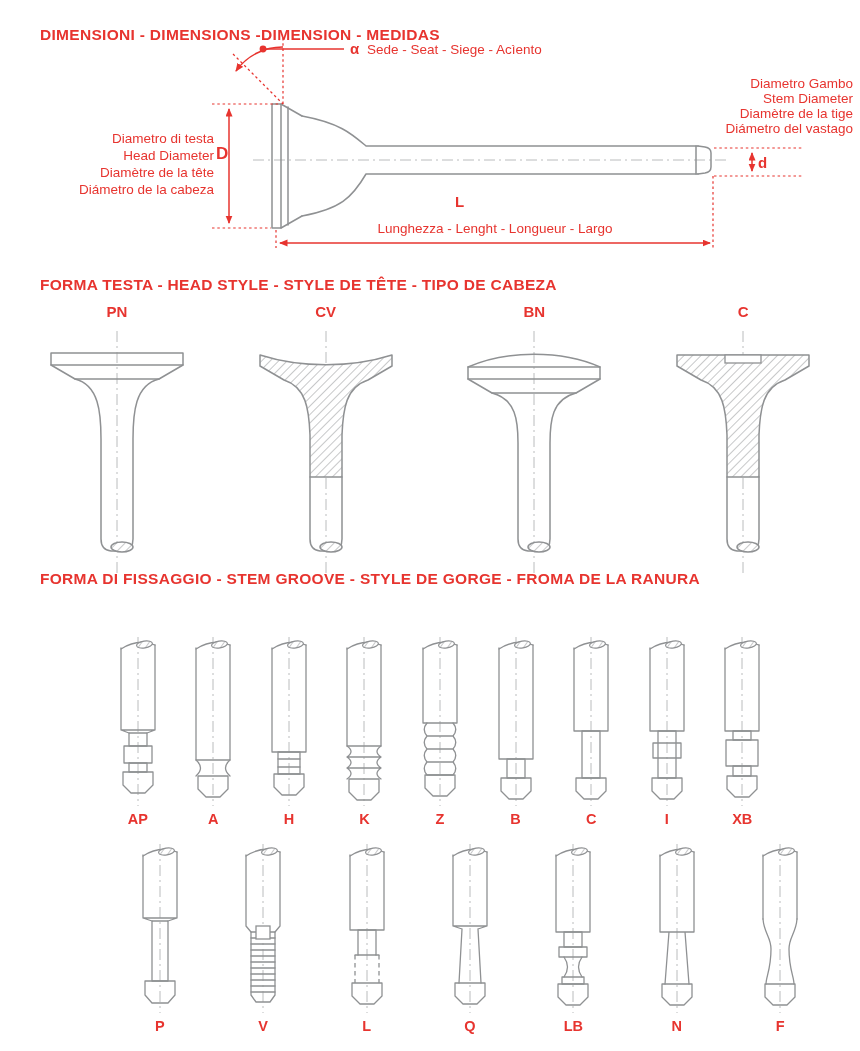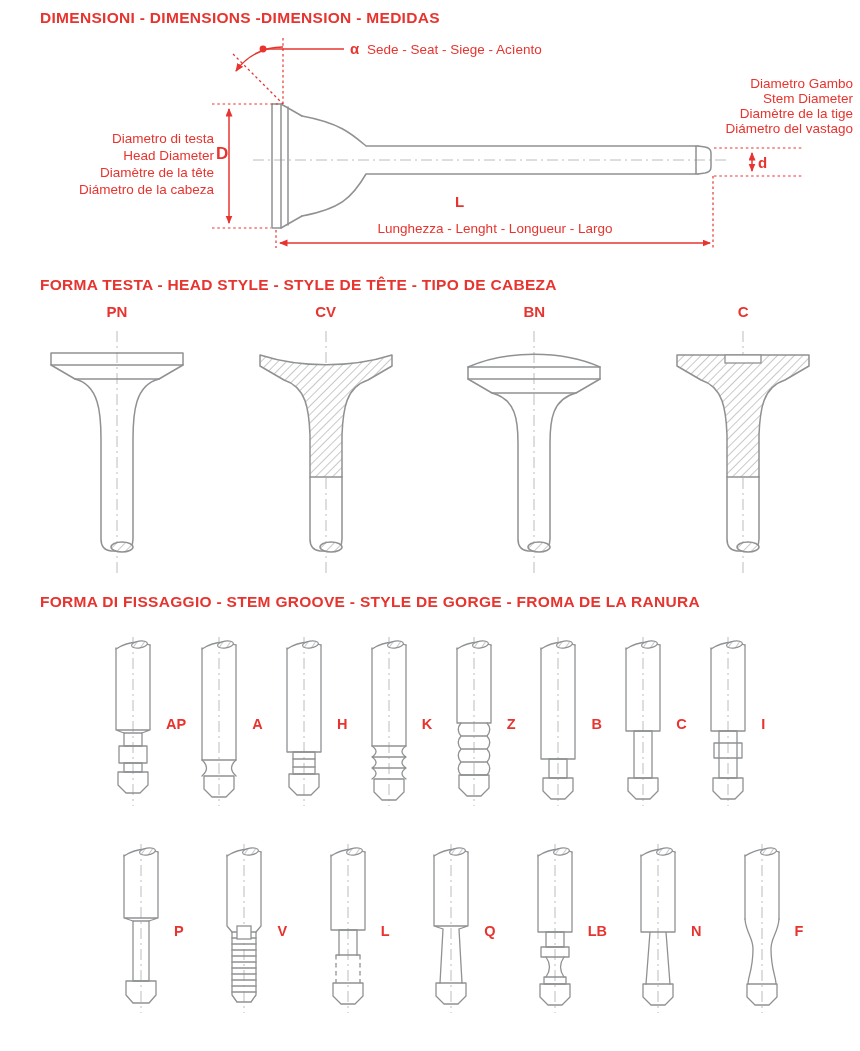--- a/index.html
+++ b/index.html
@@ -4,32 +4,32 @@
 <style>
   html,body{margin:0;padding:0;}
   body{
     width:860px;height:1051px;background:#ffffff;position:relative;
     font-family:"Liberation Sans",sans-serif;overflow:hidden;
   }
   .sec-title{
     position:absolute;left:40px;margin:0;color:#e7342f;
     font-size:15.5px;font-weight:700;letter-spacing:.3px;white-space:nowrap;
   }
-  #title-dimensions{top:9px;}
+  #title-dimensions{top:26px;}
   #title-headstyle{top:276px;}
-  #title-stemgroove{top:593px;}
+  #title-stemgroove{top:570px;}
   #dim-svg{position:absolute;top:30px;left:0;}
   .head-row{position:absolute;top:303px;left:24px;width:812px;display:flex;gap:23px;}
   .head-fig{flex:1;display:flex;flex-direction:column;align-items:center;margin:0;padding:0;}
   .head-fig figcaption{font-weight:700;font-size:15px;color:#e7342f;margin:0 0 5px 0;}
   .head-fig svg{width:160px;height:258px;}
   .stem-row{position:absolute;display:flex;}
   #stem-row1{top:636px;left:100px;width:680px;}
   #stem-row2{top:843px;left:108px;width:724px;}
-  .stem-fig{flex:1;display:flex;align-items:center;margin:0;padding:0;}
+  .stem-fig{flex:1;display:flex;flex-direction:column;align-items:center;margin:0;padding:0;}
   .stem-fig svg{width:66px;height:172px;}
   .stem-fig figcaption{font-weight:700;font-size:14.5px;color:#e7342f;margin-top:3px;}
   
   .ln{fill:none;stroke:#8f9193;stroke-width:1.5;stroke-linejoin:round;stroke-linecap:round;}
   .ln2{fill:none;stroke:#8f9193;stroke-width:1.3;stroke-linejoin:round;stroke-linecap:round;}
   .hat{stroke:#8f9193;stroke-width:1.5;stroke-linejoin:round;}
   .hat2{stroke:#8f9193;stroke-width:1.2;}
   .wht{fill:#ffffff;stroke:#8f9193;stroke-width:1.3;}
   .cl{stroke:#b2b4b6;stroke-width:.9;stroke-dasharray:11 4 2 4;fill:none;}
   .rl{stroke:#e7342f;stroke-width:1.5;fill:none;}
@@ -233,20 +233,31 @@
   <figure class="stem-fig">
     <svg viewBox="0 0 66 172">
       <use href="#stemTop"></use>
       <path class="ln2" d="M16,12 V95 M50,9 V95 M16,95 H50"></path>
       <rect class="ln2" x="24" y="95" width="18" height="47"></rect>
       <rect class="ln2" x="19" y="107" width="28" height="15"></rect>
       <path class="ln2" d="M18,142 H48 V155 L40,163 H26 L18,155 Z"></path>
     </svg>
     <figcaption>I</figcaption>
   </figure>
+  <figure class="stem-fig">
+    <svg viewBox="0 0 66 172">
+      <use href="#stemTop"></use>
+      <path class="ln2" d="M16,12 V95 M50,9 V95 M16,95 H50"></path>
+      <rect class="ln2" x="24" y="95" width="18" height="9"></rect>
+      <rect class="ln2" x="17" y="104" width="32" height="26"></rect>
+      <rect class="ln2" x="24" y="130" width="18" height="10"></rect>
+      <path class="ln2" d="M18,140 H48 V153 L40,161 H26 L18,153 Z"></path>
+    </svg>
+    <figcaption>XB</figcaption>
+  </figure>
 </div>
 
 <div class="stem-row" id="stem-row2">
   <figure class="stem-fig">
     <svg viewBox="0 0 66 172">
       <use href="#stemTop"></use>
       <path class="ln2" d="M16,12 V75 M50,9 V75 M16,75 H50 M16,75 L25,78 M50,75 L41,78"></path>
       <rect class="ln2" x="25" y="78" width="16" height="60"></rect>
       <path class="ln2" d="M18,138 H48 V152 L41,160 H25 L18,152 Z"></path>
     </svg>

